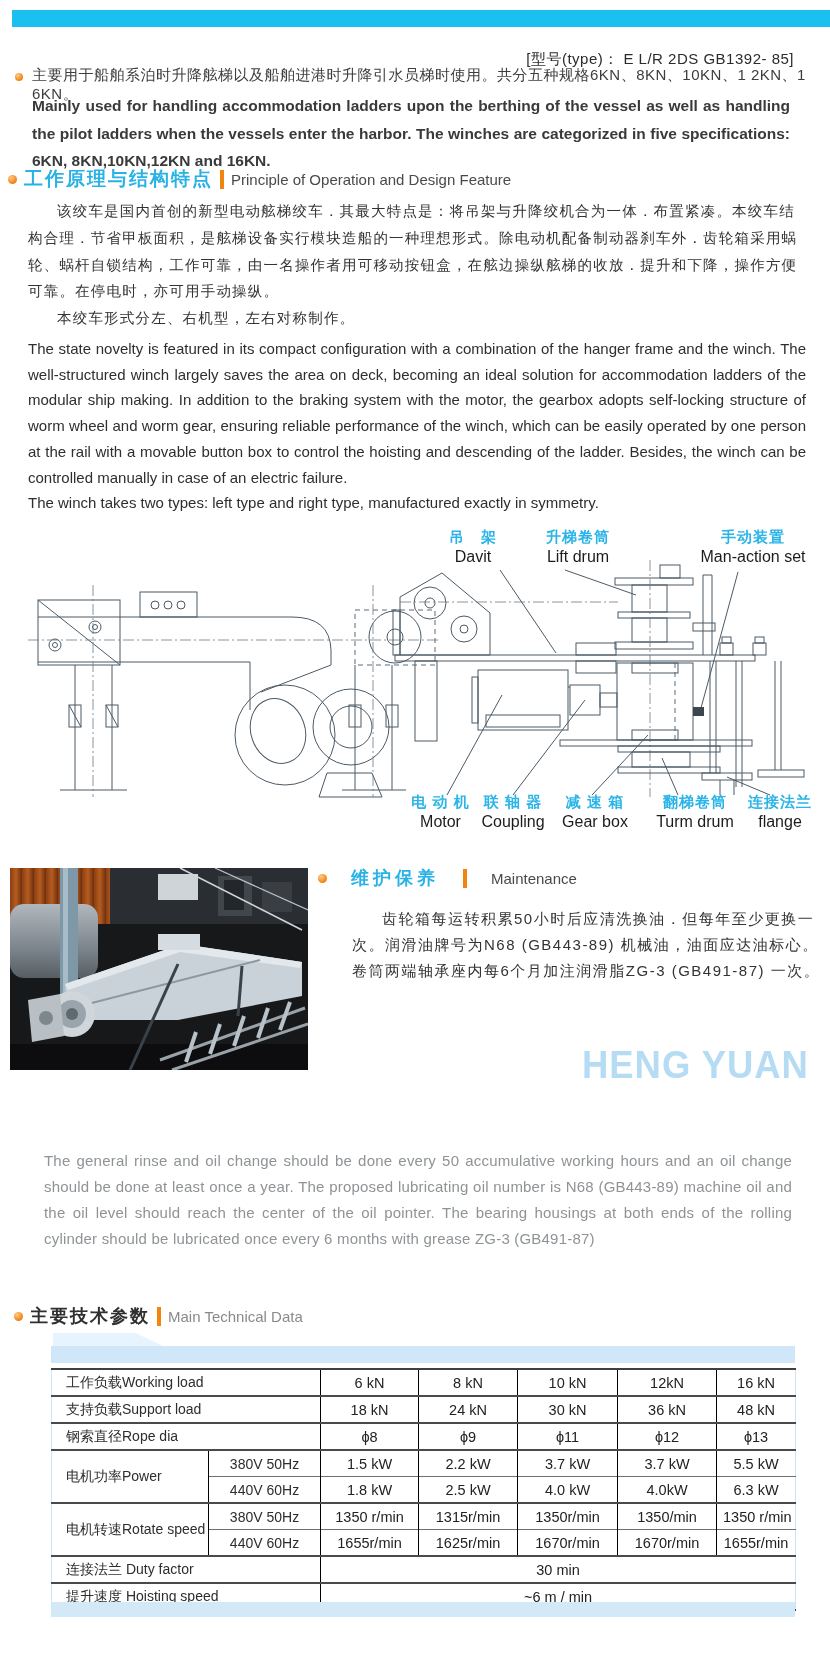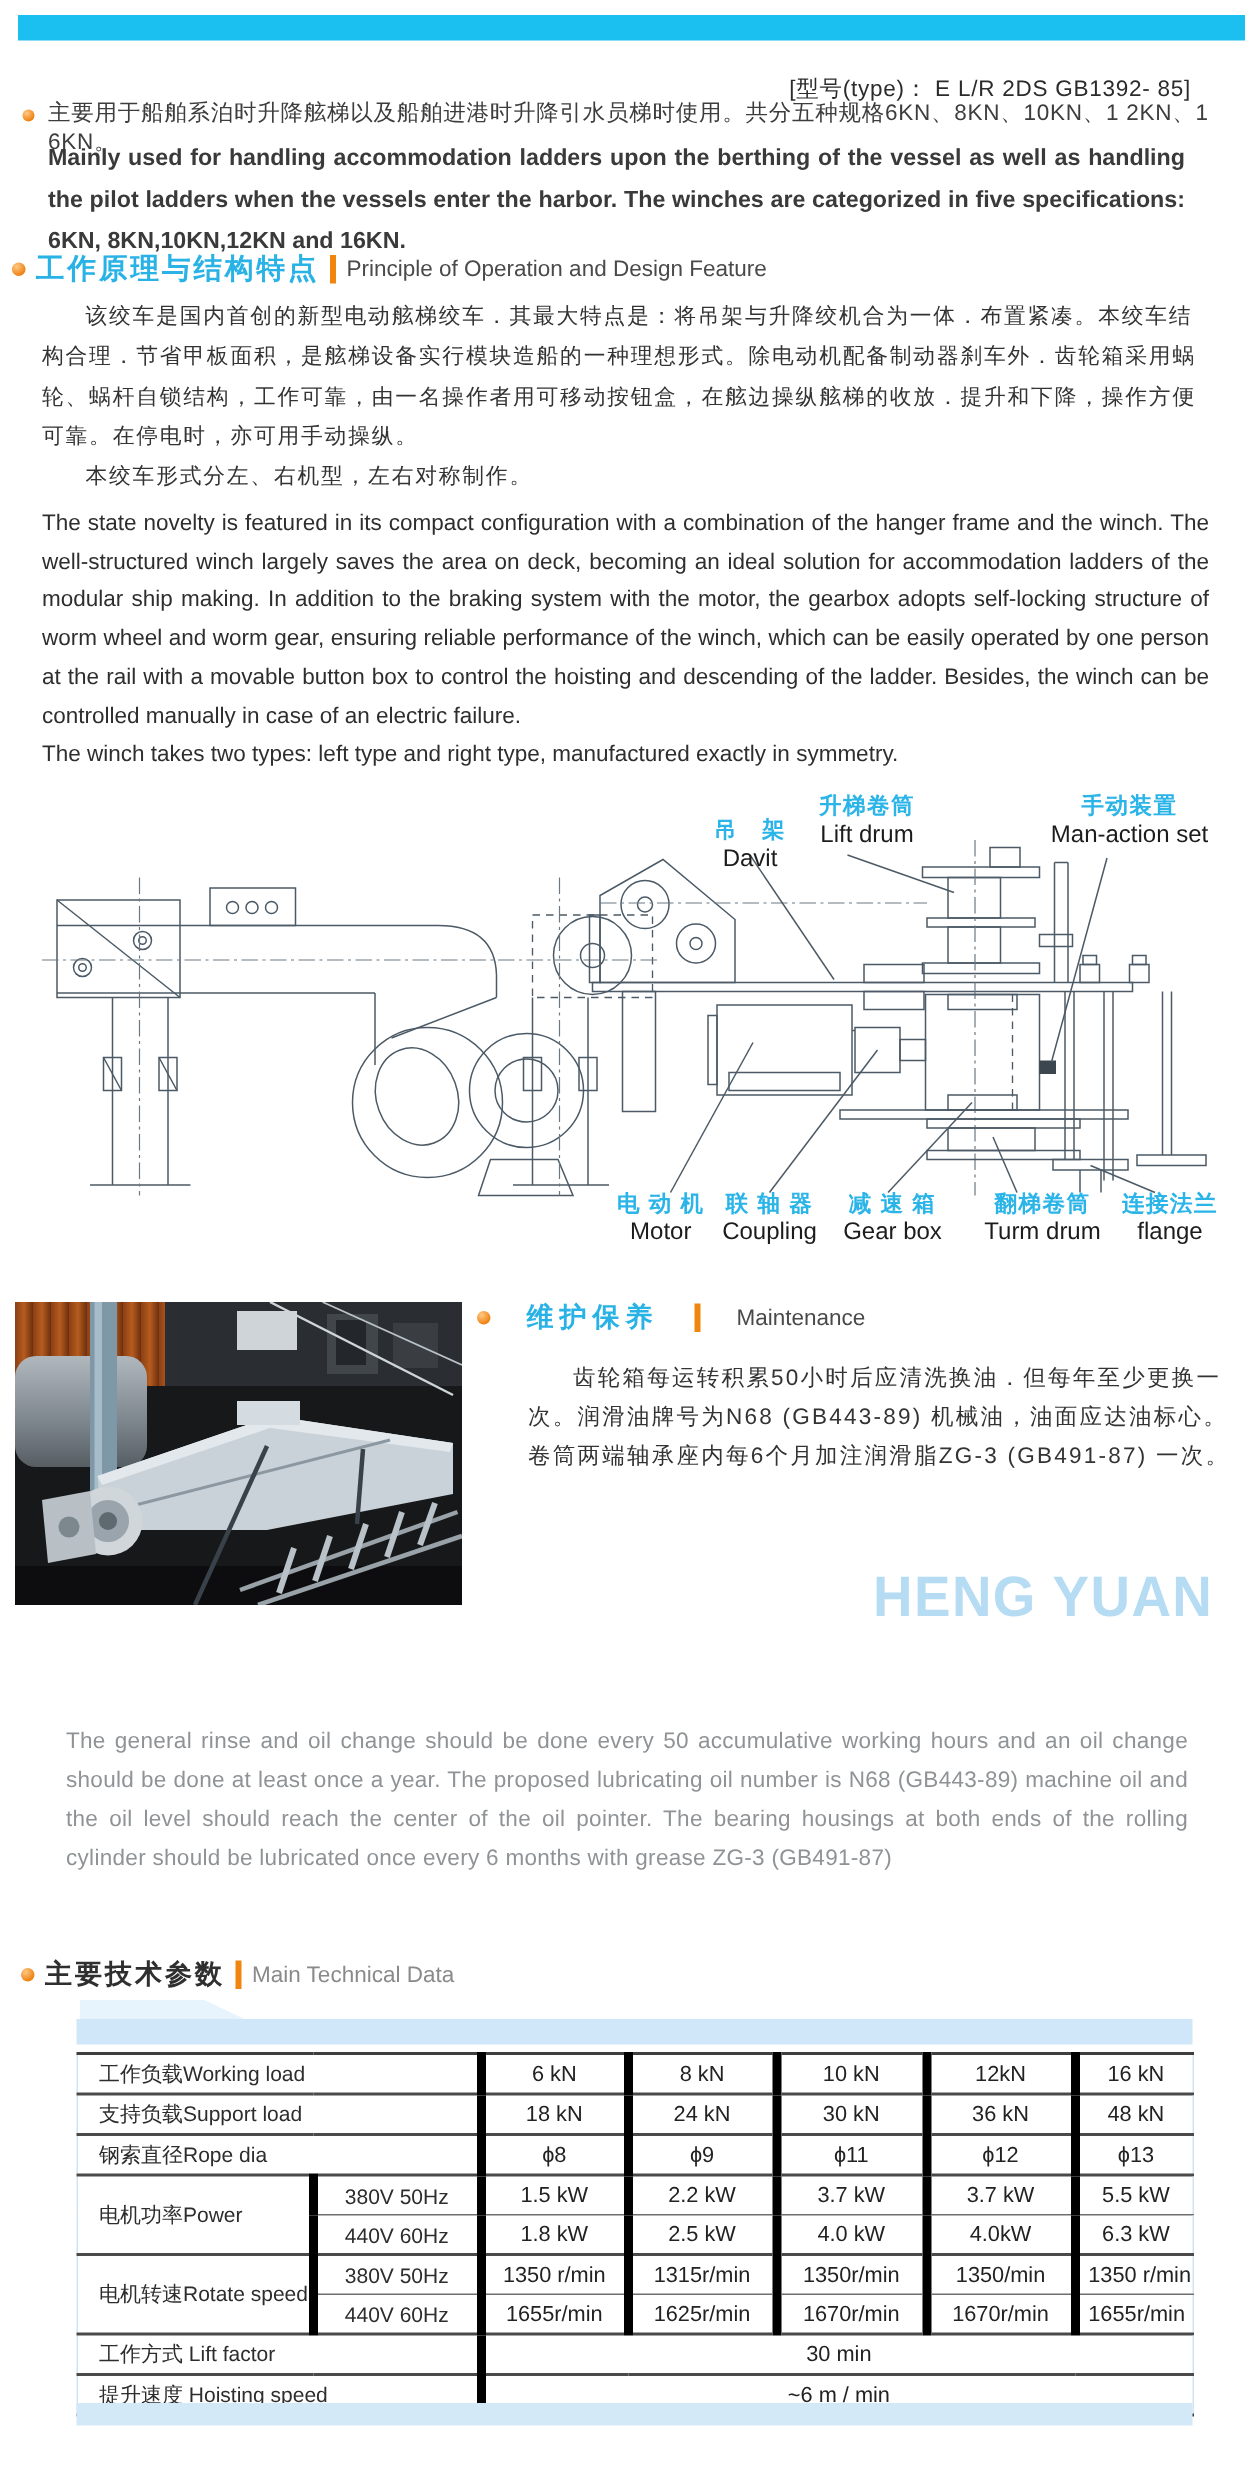--- a/index.html
+++ b/index.html
@@ -61,21 +61,21 @@
            clip-path:polygon(0 0,75% 0,100% 100%,0 100%);}
   #tbl-band{left:51px;top:1346px;width:744px;height:17px;background:#cfe7f8;}
   #tech-table{left:51px;top:1368px;width:744px;border-collapse:collapse;table-layout:fixed;
               border-top:2px solid #3f3f3f;border-bottom:2px solid #3f3f3f;
               border-left:1px solid #cfe4f5;border-right:1px solid #cfe4f5;}
   #tech-table td{height:25px;padding:0 6px;font-size:14px;color:#2d2d2d;
                  vertical-align:middle;overflow:hidden;white-space:nowrap;}
   #tech-table td.lbl{text-align:left;padding-left:14px;margin-top:18px;}
   #tech-table td.sub{text-align:center;}
   #tech-table td.val{text-align:center;font-size:14.5px;color:#222;}
-  #tech-table td.v{border-left:6px solid #000000;}
+  #tech-table td.v{border-left:1px solid #000000;}
   #tech-table tr.major td{border-top:2px solid #4a4a4a;}
   #tech-table tr.thin td{border-top:1px solid #6f6f6f;}
   #tbl-foot{left:51px;top:1602px;width:744px;height:15px;background:#d3e9f8;}
 
   svg .ln{stroke:#4b5a66;stroke-width:1;fill:none;}
   svg .cl{stroke:#6a7884;stroke-width:.8;fill:none;stroke-dasharray:11 3 2 3;}
   svg .dash{stroke:#4b5a66;stroke-width:.9;fill:none;stroke-dasharray:5 4;}
 </style>
 </head>
 <body>
@@ -209,21 +209,21 @@
     <line class="ln" x1="480" y1="15" x2="536" y2="98"></line>
     <line class="ln" x1="545" y1="15" x2="616" y2="40"></line>
     <line class="ln" x1="718" y1="17" x2="681" y2="153"></line>
     <line class="ln" x1="427" y1="240" x2="482" y2="140"></line>
     <line class="ln" x1="493" y1="240" x2="565" y2="145"></line>
     <line class="ln" x1="572" y1="240" x2="628" y2="180"></line>
     <line class="ln" x1="658" y1="240" x2="642" y2="203"></line>
     <line class="ln" x1="750" y1="240" x2="707" y2="222"></line>
   </svg>
 
-  <div class="dlabel" style="left:455px;top:528px;width:90px;margin-top:16px;">
+  <div class="dlabel" style="left:428px;top:528px;width:90px;">
     <div class="dzh">吊　架</div>
     <div class="den">Davit</div>
   </div>
   <div class="dlabel" style="left:528px;top:528px;width:100px;">
     <div class="dzh">升梯卷筒</div>
     <div class="den">Lift drum</div>
   </div>
   <div class="dlabel" style="left:688px;top:528px;width:130px;">
     <div class="dzh">手动装置</div>
     <div class="den">Man-action set</div>
@@ -385,21 +385,21 @@
     </tr>
     <tr class="thin">
       <td class="sub v">440V 60Hz</td>
       <td class="val v">1655r/min</td>
       <td class="val v">1625r/min</td>
       <td class="val v">1670r/min</td>
       <td class="val v">1670r/min</td>
       <td class="val v">1655r/min</td>
     </tr>
     <tr class="major">
-      <td class="lbl" colspan="2">工作方式 Lift  factor</td>
+      <td class="lbl" colspan="2">连接法兰 Duty  factor</td>
       <td class="val v" colspan="5">30 min</td>
     </tr>
     <tr class="major">
       <td class="lbl" colspan="2">提升速度 Hoisting  speed</td>
       <td class="val v" colspan="5">~6 m / min</td>
     </tr>
   </tbody>
     </table>
 
   <div class="abs" id="tbl-foot"></div>

